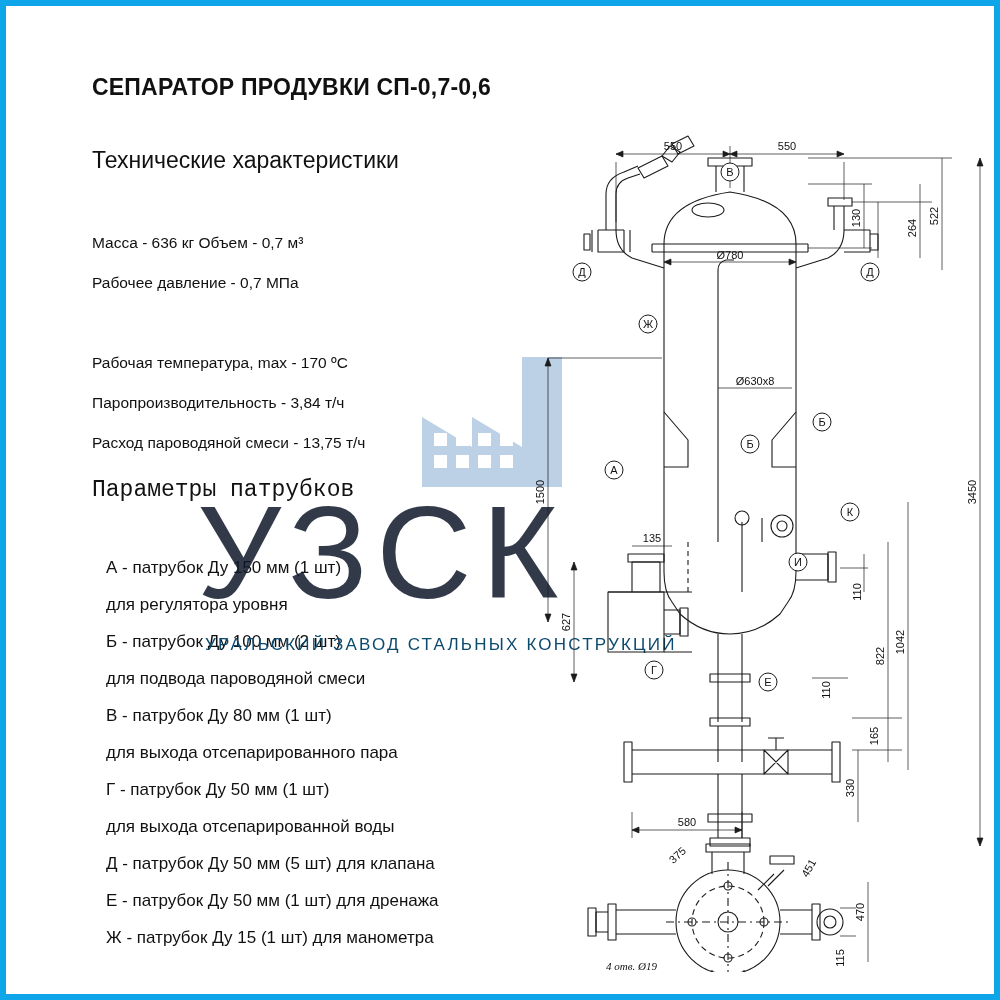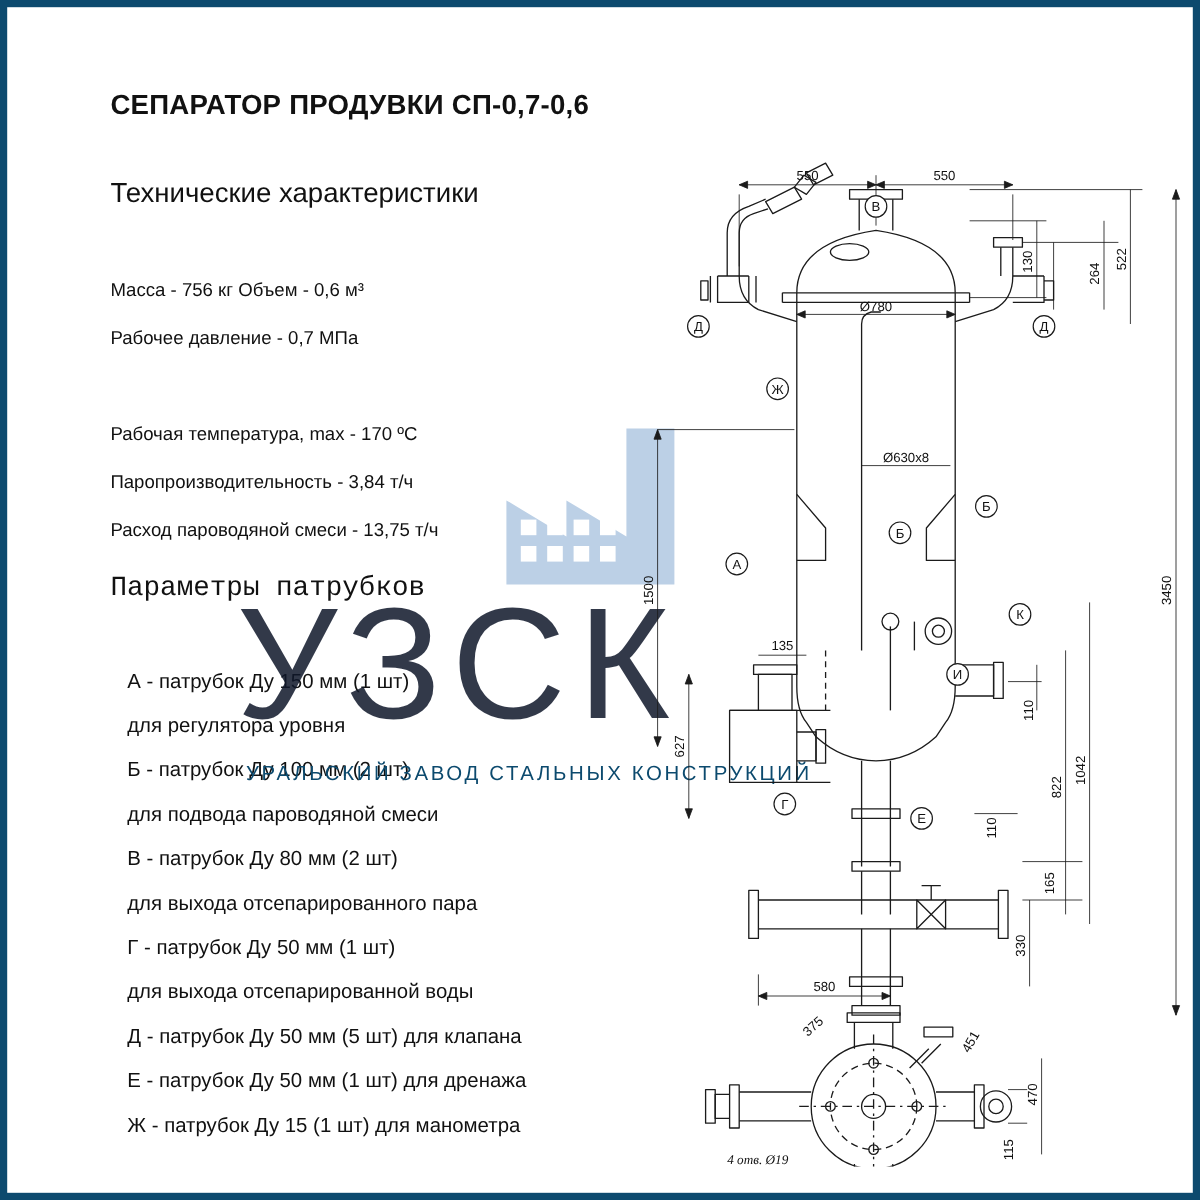--- a/index.html
+++ b/index.html
@@ -1,17 +1,17 @@
 <!DOCTYPE html>
 <html><head>
 <meta charset="utf-8">
 <style>
   html,body{margin:0;padding:0;background:#ffffff;}
   body{width:1000px;height:1000px;font-family:"Liberation Sans",sans-serif;overflow:hidden;}
-  .page{position:relative;width:1000px;height:1000px;box-sizing:border-box;border:6px solid #0c4a6e;background:#fff;}
+  .page{position:relative;width:1000px;height:1000px;box-sizing:border-box;border:6px solid #0ea5e9;background:#fff;}
   .inner{position:absolute;inset:6px;background:#fff;overflow:hidden;}
 
   
   .title{position:absolute;left:80px;top:62px;font-size:23px;font-weight:bold;color:#111;letter-spacing:.2px;}
   .h2{position:absolute;left:80px;font-size:23px;color:#111;font-weight:normal;}
   .h2.tech{top:135px;}
   .h2.noz{top:465px;font-family:Liberation Mono, monospace;}
   .spec{position:absolute;left:80px;font-size:15.5px;color:#111;white-space:nowrap;}
   .nozline{position:absolute;left:94px;font-size:17px;color:#111;white-space:nowrap;}
 
@@ -30,33 +30,33 @@
 </head>
 <body>
 
 <div class="page">
   <div class="inner">
 
     <div class="title">СЕПАРАТОР ПРОДУВКИ СП-0,7-0,6</div>
 
     <div class="h2 tech">Технические характеристики</div>
 
-    <div class="spec" style="top:222px">Масса - 756 кг    Объем - 0,6 м³</div>
+    <div class="spec" style="top:222px">Масса - 636 кг    Объем - 0,7 м³</div>
     <div class="spec" style="top:262px">Рабочее давление - 0,7 МПа</div>
     <div class="spec" style="top:342px">Рабочая температура, max - 170 ºС</div>
     <div class="spec" style="top:382px">Паропроизводительность - 3,84 т/ч</div>
     <div class="spec" style="top:422px">Расход пароводяной смеси - 13,75 т/ч</div>
 
     <div class="h2 noz">Параметры патрубков</div>
 
     <div class="nozline" style="top:546px">А - патрубок Ду 150 мм (1 шт)</div>
     <div class="nozline" style="top:583px">для регулятора уровня</div>
     <div class="nozline" style="top:620px">Б - патрубок Ду 100 мм (2 шт)</div>
     <div class="nozline" style="top:657px">для подвода пароводяной смеси</div>
-    <div class="nozline" style="top:694px">В - патрубок Ду 80 мм (2 шт)</div>
+    <div class="nozline" style="top:694px">В - патрубок Ду 80 мм (1 шт)</div>
     <div class="nozline" style="top:731px">для выхода отсепарированного пара</div>
     <div class="nozline" style="top:768px">Г - патрубок Ду 50 мм (1 шт)</div>
     <div class="nozline" style="top:805px">для выхода отсепарированной воды</div>
     <div class="nozline" style="top:842px">Д - патрубок Ду 50 мм (5 шт) для клапана</div>
     <div class="nozline" style="top:879px">Е - патрубок Ду 50 мм (1 шт) для дренажа</div>
     <div class="nozline" style="top:916px">Ж - патрубок Ду 15 (1 шт) для манометра</div>
 
     <div class="wm">
       <svg class="bld" width="180" height="160" viewBox="0 0 180 160">
         <path d="M10 150 L10 80 L60 110 L60 80 L110 110 L110 20 L150 20 L150 150 Z" fill="#bcd0e6"></path>

